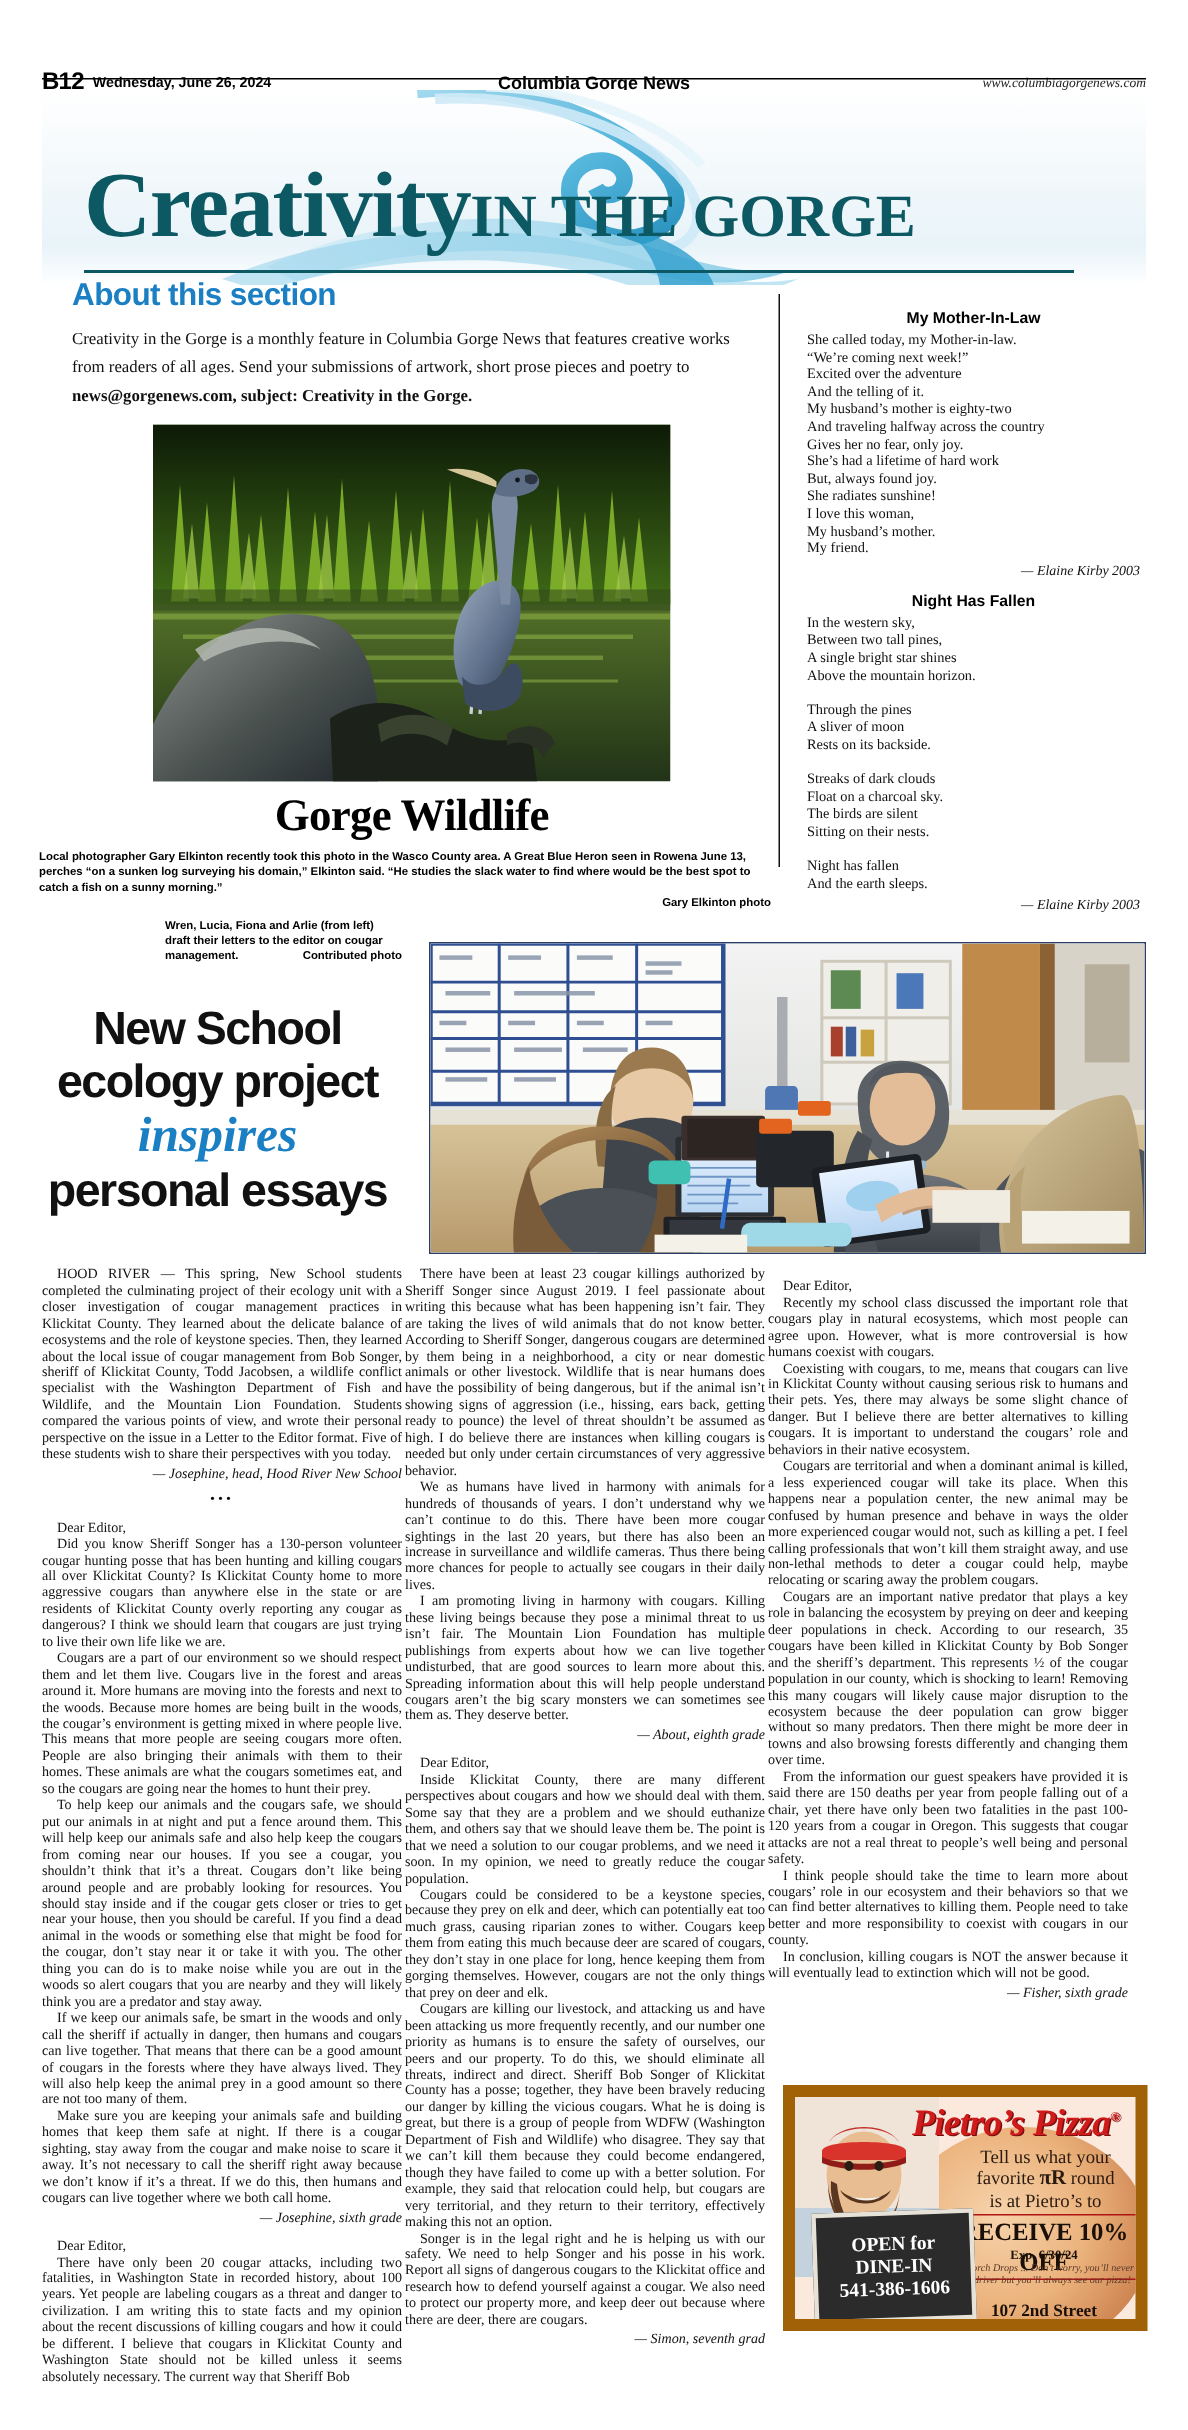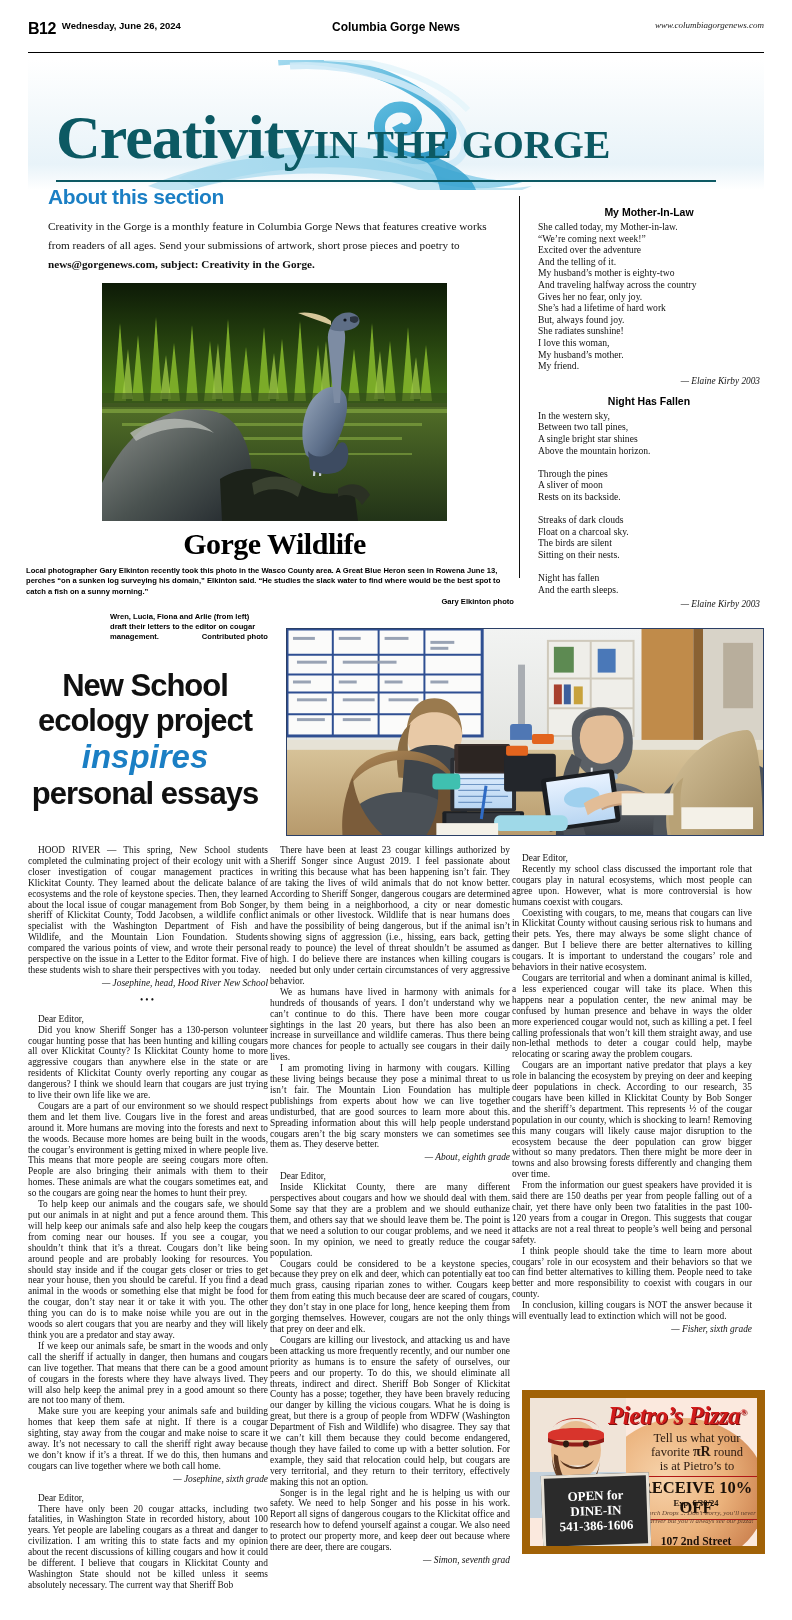--- a/index.html
+++ b/index.html
@@ -8,22 +8,22 @@
     width: 792px; height: 1620px;
     background: #ffffff;
     font-family: "Liberation Serif", serif;
     color: #111;
     position: relative;
     overflow: hidden;
   }
 
   
   .folio {
-    position:absolute; left:28px; top:20px; width:736px; height:28px;
-    display:flex; align-items:flex-start;
+    position:absolute; left:28px; top:41px; width:736px; height:28px;
+    display:flex; align-items:center;
   }
   .folio-page {
     font-family:"Liberation Sans", sans-serif;
     font-weight:bold; font-size:16px; letter-spacing:-0.5px; color:#000;
   }
   .folio-date {
     font-family:"Liberation Sans", sans-serif;
     font-size:9.5px; margin-left:6px; color:#000; font-weight:600;
   }
   .folio-name {
@@ -141,21 +141,21 @@
   
   .headline {
     position:absolute; left:26px; top:668px; width:238px;
     text-align:center;
     font-family:"Liberation Sans", sans-serif;
     font-weight:bold; font-size:31px; line-height:35px; color:#111;
     letter-spacing:-1px;
   }
   .headline .inspires {
     display:block;
-    font-family:Liberation Sans, sans-serif;
+    font-family:Liberation Serif, serif;
     font-style:italic; font-weight:bold;
     color:#1b7fc4; font-size:33px; line-height:38px; letter-spacing:0;
   }
 
   
   .col {
     position:absolute; top:845px; width:240px;
     font-family:"Liberation Serif", serif;
     font-size:9.4px; line-height:10.9px; color:#111;
     text-align:justify;

